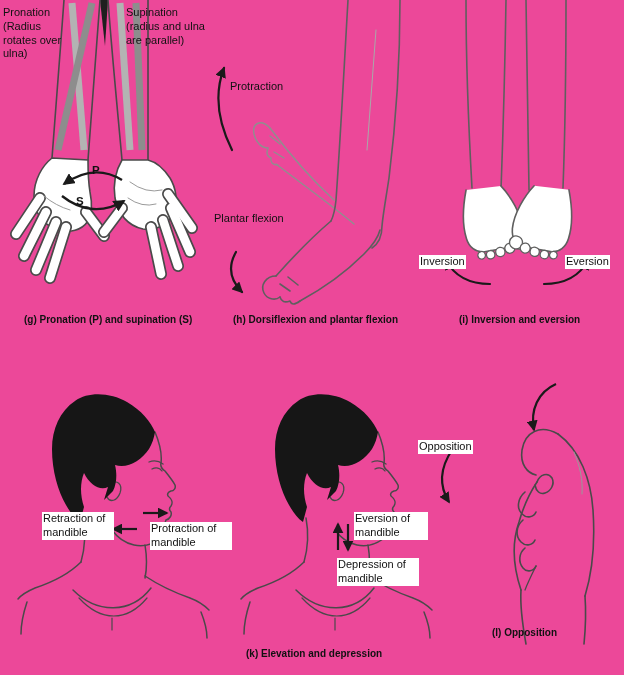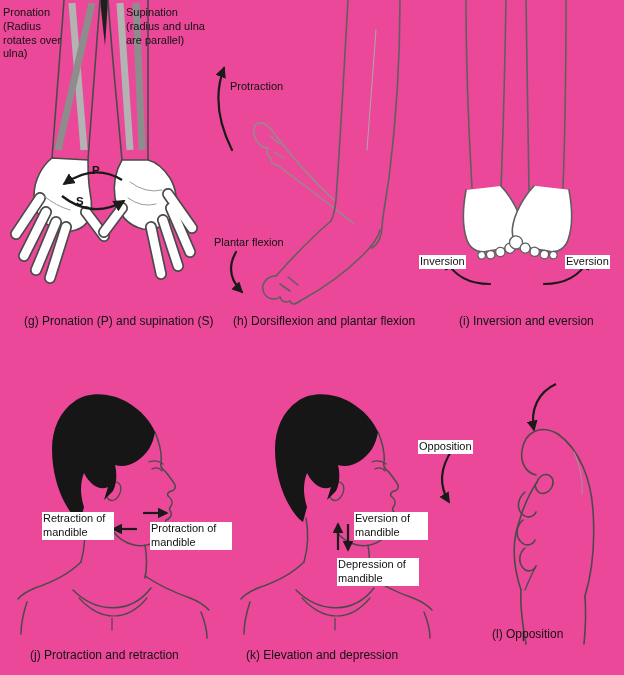--- a/index.html
+++ b/index.html
@@ -8,22 +8,23 @@
   #stage {
     position:relative; width:624px; height:675px;
     background:#ec4899; overflow:hidden;
   }
   .panel-svg { position:absolute; }
   .label {
     position:absolute; font-size:11px; line-height:1.25; color:#111;
   }
   .boxed { background:#ffffff; padding:0 1px; }
   .caption {
-    position:absolute; font-size:12px; line-height:1.2; color:#111;
+    position:absolute; font-size:10px; line-height:1.2; color:#111;
     white-space:nowrap;
+    font-weight:bold;
   }
   .letter { font-size:11.5px; font-weight:bold; }
 </style>
 </head>
 <body>
 
 <div id="stage">
 
   <svg class="panel-svg" style="left:0;top:0" width="210" height="315" viewBox="0 0 210 315">
     <defs>
@@ -219,33 +220,32 @@
     <path d="M128,12 C110,20 102,38 106,58" stroke="#1a1a1a" stroke-width="2.2" fill="none" marker-end="url(#arrL)"></path>
     <path d="M24,78 C12,96 11,114 21,130" stroke="#1a1a1a" stroke-width="2.2" fill="none" marker-end="url(#arrL)"></path>
   </svg>
 
   <div class="label" style="left:3px;top:6px;width:64px">Pronation (Radius rotates over ulna)</div>
   <div class="label" style="left:126px;top:6px;width:80px">Supination (radius and ulna are parallel)</div>
   <div class="label letter" style="left:92px;top:163px">P</div>
   <div class="label letter" style="left:76px;top:194px">S</div>
 
   <div class="label" style="left:230px;top:80px">Protraction</div>
-  <div class="label" style="left:214px;top:236px">Plantar flexion</div>
+  <div class="label" style="left:214px;top:212px">Plantar flexion</div>
 
   <div class="label boxed" style="left:419px;top:255px">Inversion</div>
   <div class="label boxed" style="left:565px;top:255px">Eversion</div>
 
   <div class="label boxed" style="left:42px;top:512px;width:72px">Retraction of mandible</div>
   <div class="label boxed" style="left:150px;top:522px;width:82px">Protraction of mandible</div>
 
   <div class="label boxed" style="left:354px;top:512px;width:74px">Eversion of mandible</div>
   <div class="label boxed" style="left:337px;top:558px;width:82px">Depression of mandible</div>
 
   <div class="label boxed" style="left:418px;top:440px">Opposition</div>
 
   <div class="caption" style="left:24px;top:314px">(g) Pronation (P) and supination (S)</div>
   <div class="caption" style="left:233px;top:314px">(h) Dorsiflexion and plantar flexion</div>
   <div class="caption" style="left:459px;top:314px">(i) Inversion and eversion</div>
-  <div class="caption" style="left:30px;top:648px">(j) Protraction and retraction</div>
   <div class="caption" style="left:246px;top:648px">(k) Elevation and depression</div>
   <div class="caption" style="left:492px;top:627px">(l) Opposition</div>
 
 </div>
 
 </body></html>

